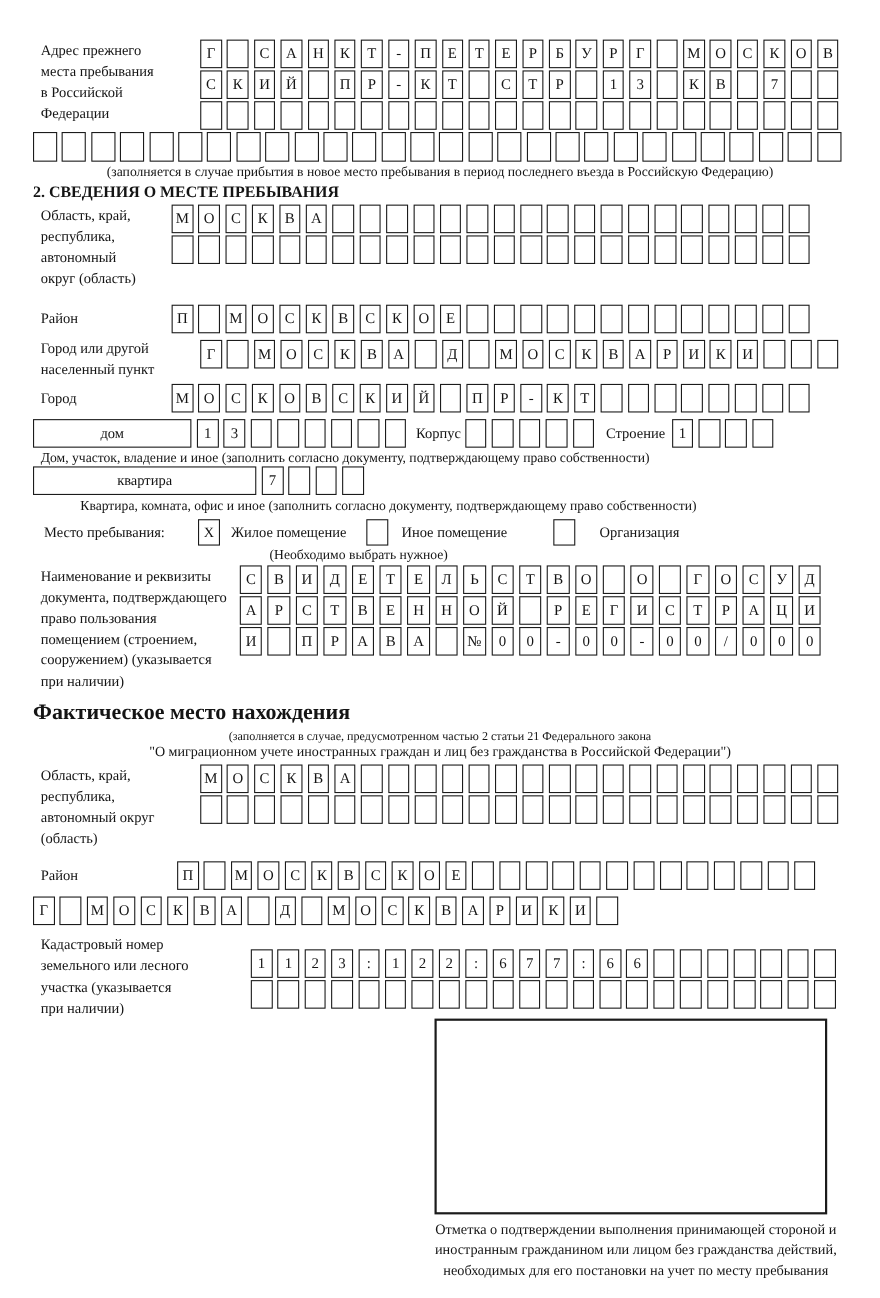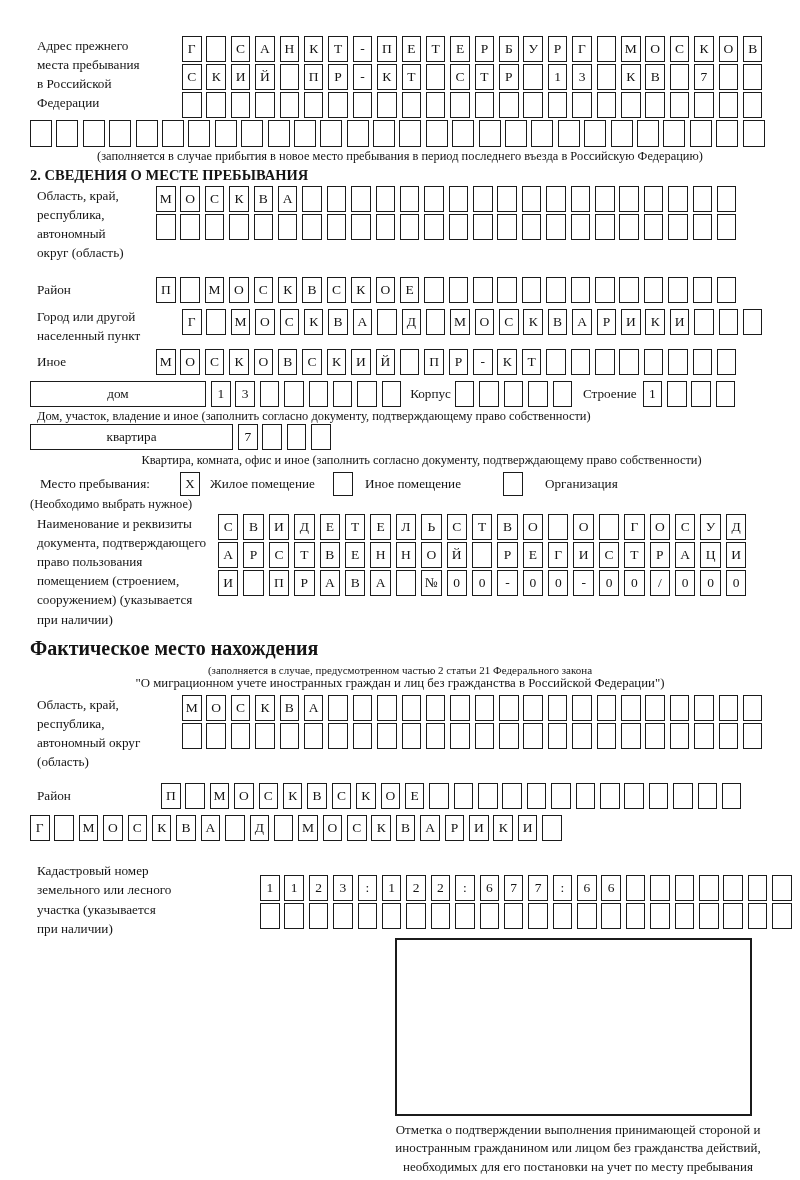--- a/index.html
+++ b/index.html
@@ -9,31 +9,31 @@
   .frow{display:flex;align-items:flex-start;}
   .lbl{font-size:13.2px;line-height:1.45;white-space:pre-line;padding-left:7px;box-sizing:border-box;flex-shrink:0;}
   .lbl.single{line-height:26px;}
   .cellrow{display:flex;margin-bottom:2px;}
   .cell{box-sizing:border-box;width:19.5px;height:26px;border:1.4px solid #1b1b1b;margin-right:4.9px;
         display:flex;align-items:center;justify-content:center;font-size:13.5px;flex-shrink:0;}
   .wide .cell{width:22px;margin-right:4.4px;border-width:1.6px;height:27px;}
   .doc .cell{width:20.4px;margin-right:5px;border-width:1.7px;}
   .caption{text-align:center;font-size:12.4px;}
   .sec-title{font-weight:bold;font-size:14.5px;}
-  .bigbox{box-sizing:border-box;width:176px;height:26px;border:1.4px solid #1b1b1b;display:flex;
+  .bigbox{box-sizing:border-box;width:144px;height:26px;border:1.4px solid #1b1b1b;display:flex;
           align-items:center;justify-content:center;font-size:13.2px;flex-shrink:0;}
   .bigbox.apt{width:203px;}
   .inline-lbl{font-size:13.2px;line-height:26px;margin:0 4px;flex-shrink:0;}
   .stayrow{display:flex;align-items:center;font-size:13.2px;margin-top:4px;}
   .cb{box-sizing:border-box;width:20px;height:24px;border:1.6px solid #1b1b1b;display:flex;align-items:center;
       justify-content:center;font-size:13px;flex-shrink:0;}
-  .hint{font-size:12.4px;margin-top:1px;}
+  .hint{font-size:12.4px;margin-left:215px;margin-top:1px;}
   .notebox{box-sizing:border-box;margin-left:365px;width:357px;height:178px;border:2px solid #1b1b1b;}
   .notecap{margin-left:348px;width:400px;text-align:center;font-size:13px;line-height:1.42;margin-top:5px;}
-  .mt2{margin-top:2px;}.mt3{margin-top:3px;}.mt4{margin-top:4px;}.mt6{margin-top:18px;gap:32px;}
+  .mt2{margin-top:2px;}.mt3{margin-top:3px;}.mt4{margin-top:4px;}.mt6{margin-top:6px;}
   .mt8{margin-top:8px;}.mt12{margin-top:12px;}.mt14{margin-top:14px;}.mt22{margin-top:22px;}
 </style>
 </head>
 <body>
 
 <div class="page">
 
 
   <div class="frow mt22">
     <div class="lbl" style="width:152px;">Адрес прежнего
@@ -271,21 +271,21 @@
         <span class="cell">И</span>
         <span class="cell">К</span>
         <span class="cell">И</span>
         <span class="cell"></span>
         <span class="cell"></span>
         <span class="cell"></span>
       </div>
   </div>
 
   <div class="frow mt4">
-    <div class="lbl single" style="width:126px;">Иное</div>
+    <div class="lbl single" style="width:126px;">Город</div>
     <div class="cellrow">
         <span class="cell">М</span>
         <span class="cell">О</span>
         <span class="cell">С</span>
         <span class="cell">К</span>
         <span class="cell">О</span>
         <span class="cell">В</span>
         <span class="cell">С</span>
         <span class="cell">К</span>
         <span class="cell">И</span>
@@ -339,21 +339,21 @@
 
   <div class="frow" style="margin-top:0;">
     <div class="bigbox apt">квартира</div>
     <div class="cellrow" style="margin-left:5px;margin-bottom:0;">
         <span class="cell">7</span>
         <span class="cell"></span>
         <span class="cell"></span>
         <span class="cell"></span>
       </div>
   </div>
-  <div class="caption mt3" style="text-align:center;padding-left:7px;margin-left:36px;">Квартира, комната, офис и иное (заполнить согласно документу, подтверждающему право собственности)</div>
+  <div class="caption mt3" style="text-align:left;padding-left:7px;margin-left:36px;">Квартира, комната, офис и иное (заполнить согласно документу, подтверждающему право собственности)</div>
 
   <div class="stayrow">
     <span style="margin-left:10px;width:140px;flex-shrink:0;">Место пребывания:</span>
     <span class="cb">X</span>
     <span style="margin-left:10px;">Жилое помещение</span>
     <span class="cb" style="margin-left:18px;"></span>
     <span style="margin-left:12px;">Иное помещение</span>
     <span class="cb" style="margin-left:42px;"></span>
     <span style="margin-left:22px;">Организация</span>
   </div>

